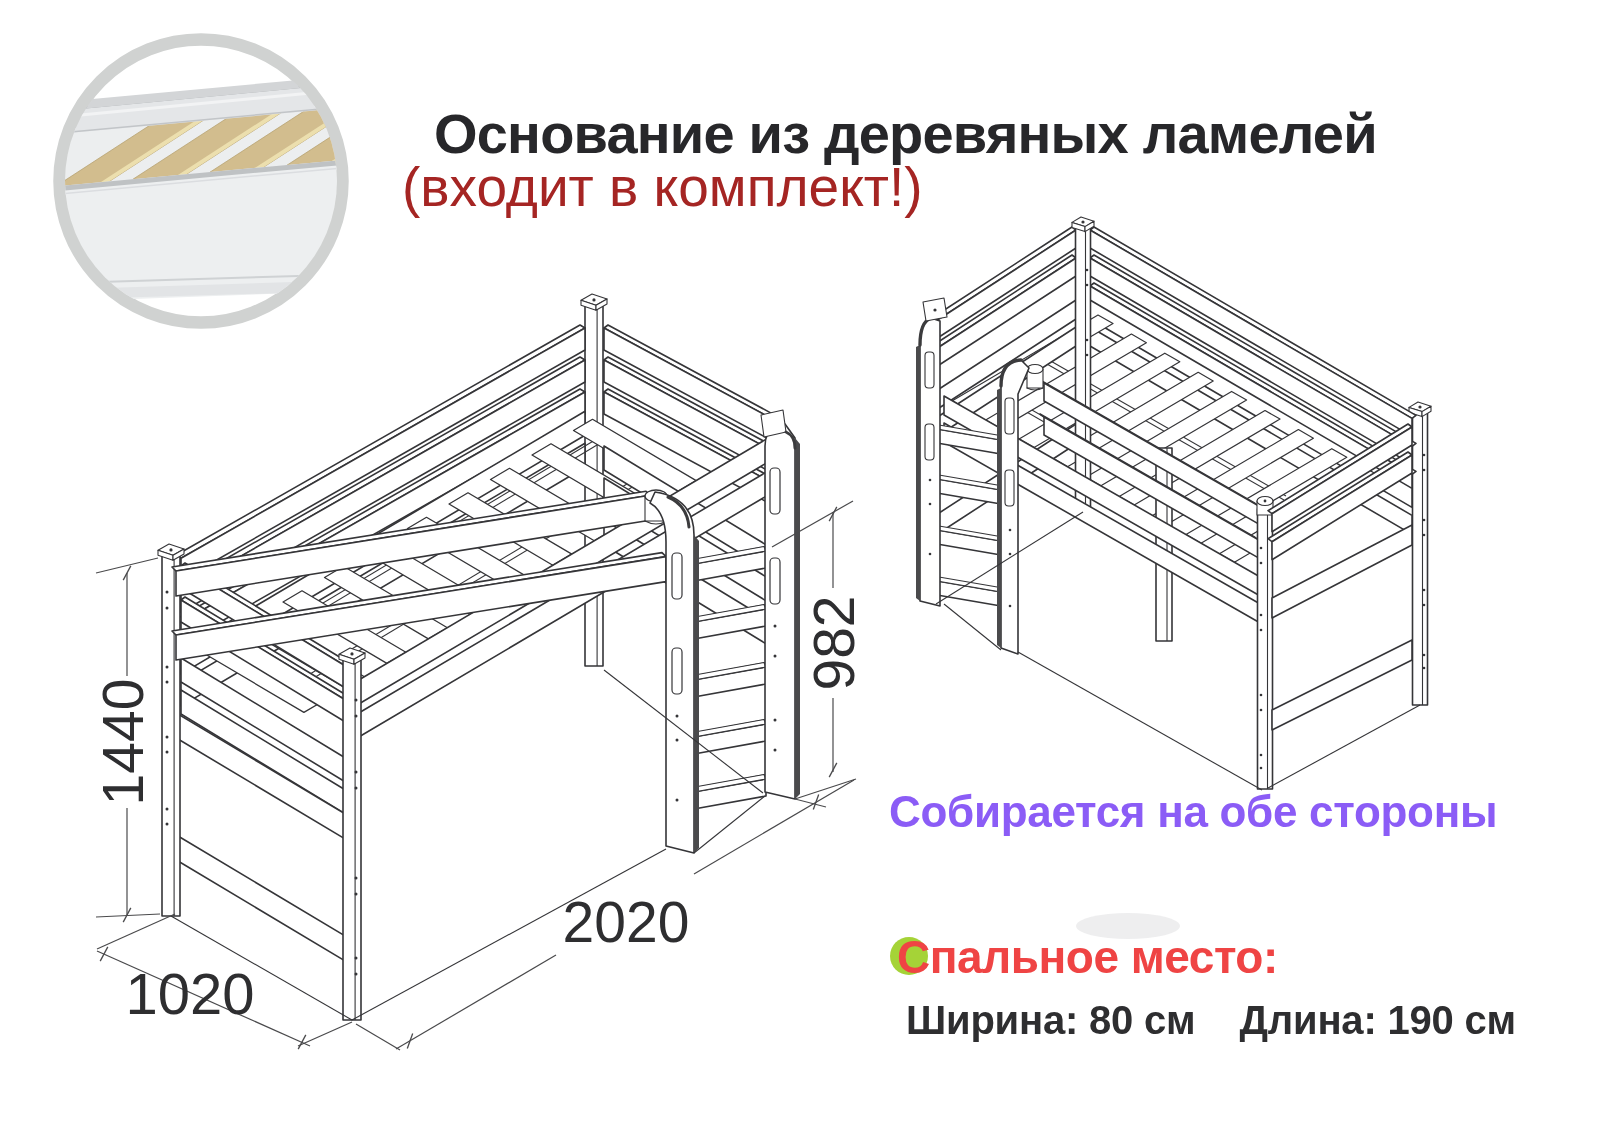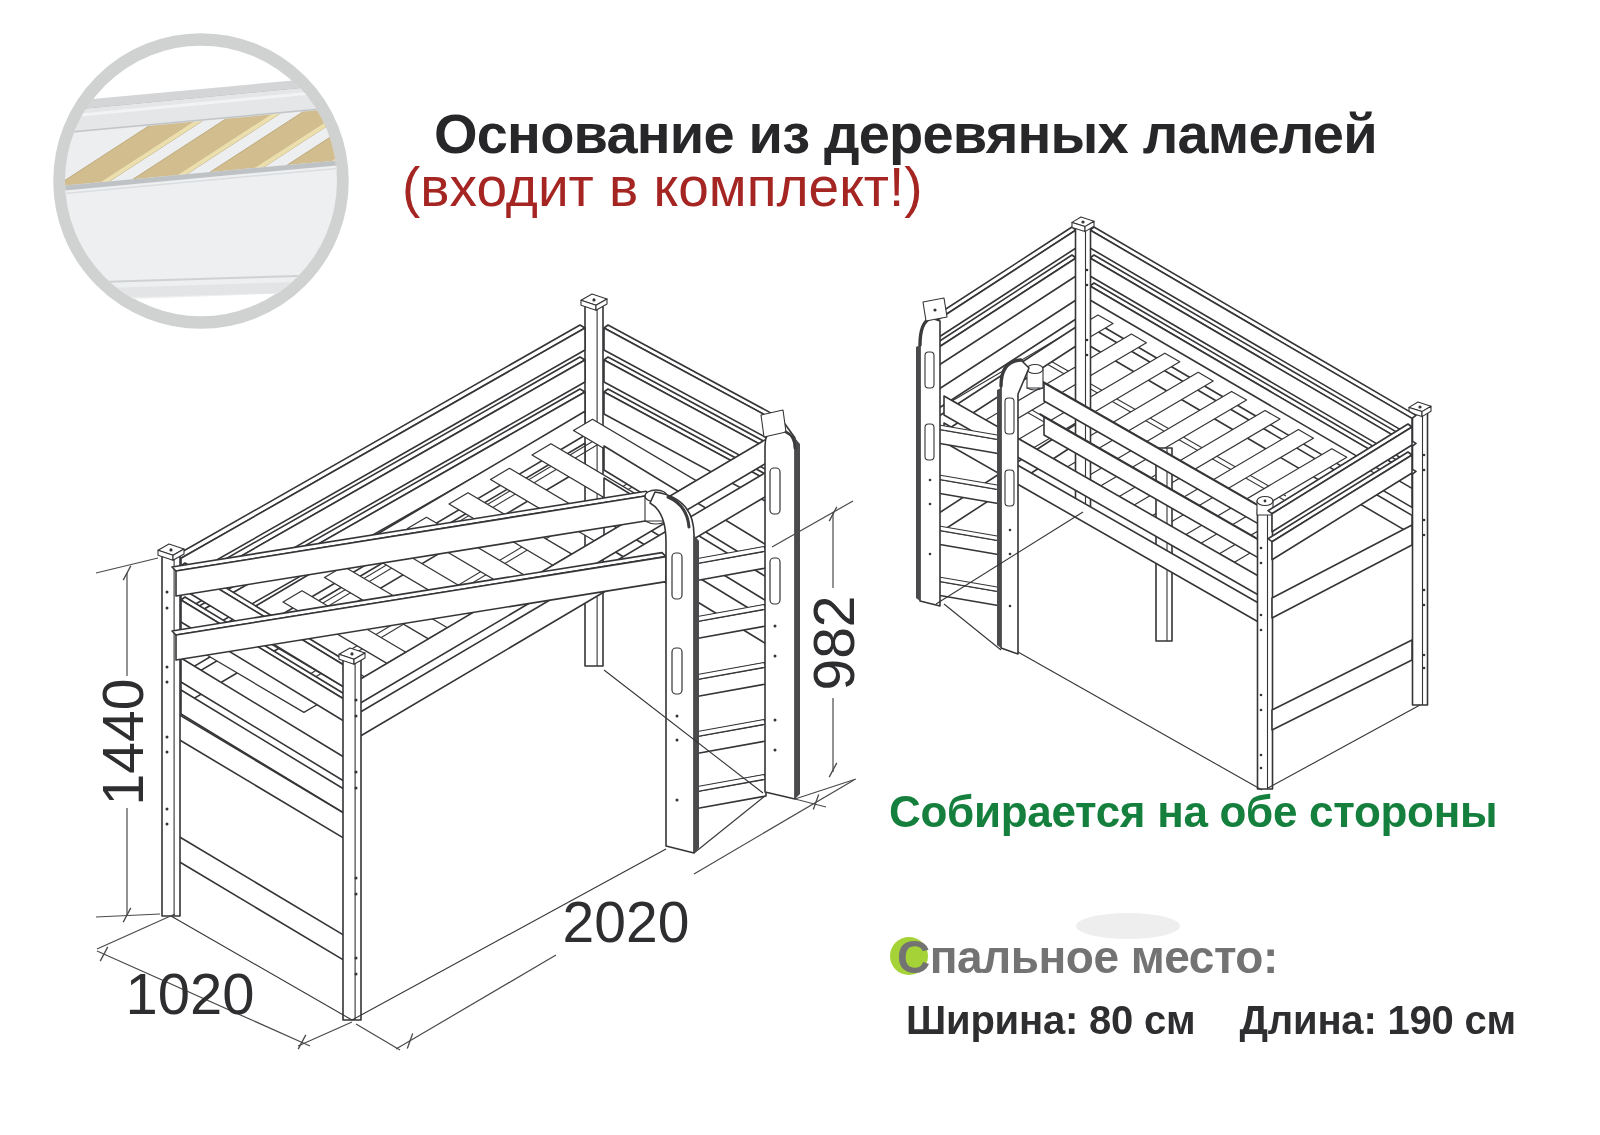--- a/index.html
+++ b/index.html
@@ -1,22 +1,22 @@
 <!DOCTYPE html>
 <html lang="ru"><head>
 <meta charset="utf-8">
 <title>Кровать-чердак</title>
 <style>
   html,body{margin:0;padding:0;background:#ffffff;}
   .page{position:relative;width:1600px;height:1135px;background:#ffffff;overflow:hidden;
         font-family:"Liberation Sans",sans-serif;}
   .t-title{position:absolute;left:406px;top:101px;font-size:56px;font-weight:700;color:#27272a;letter-spacing:-0.8px;margin-left:28px;}
   .t-red{position:absolute;left:402px;top:155px;font-size:55px;font-weight:400;color:#a52523;text-align:right;}
-  .t-both{position:absolute;left:889px;top:787px;font-size:44px;font-weight:700;color:#15803d;letter-spacing:-0.3px;}
-  .t-sleep{position:absolute;left:897px;top:930px;font-size:46px;font-weight:700;color:#737373;letter-spacing:-0.5px;}
+  .t-both{position:absolute;left:889px;top:787px;font-size:44px;font-weight:700;color:#8b5cf6;letter-spacing:-0.3px;}
+  .t-sleep{position:absolute;left:897px;top:930px;font-size:46px;font-weight:700;color:#ef4444;letter-spacing:-0.5px;}
   .t-dims{position:absolute;left:906px;top:998px;font-size:40px;font-weight:700;color:#2e2e30;letter-spacing:-0.2px;}
   .t-dims span.gap{display:inline-block;width:44px;}
   .gdot{position:absolute;left:890px;top:937px;width:38px;height:38px;border-radius:50%;background:#a5d337;}
 </style>
 </head>
 <body>
 <div class="page">
 <svg width="1600" height="1135" viewBox="0 0 1600 1135" style="position:absolute;left:0;top:0">
 
 <g>

